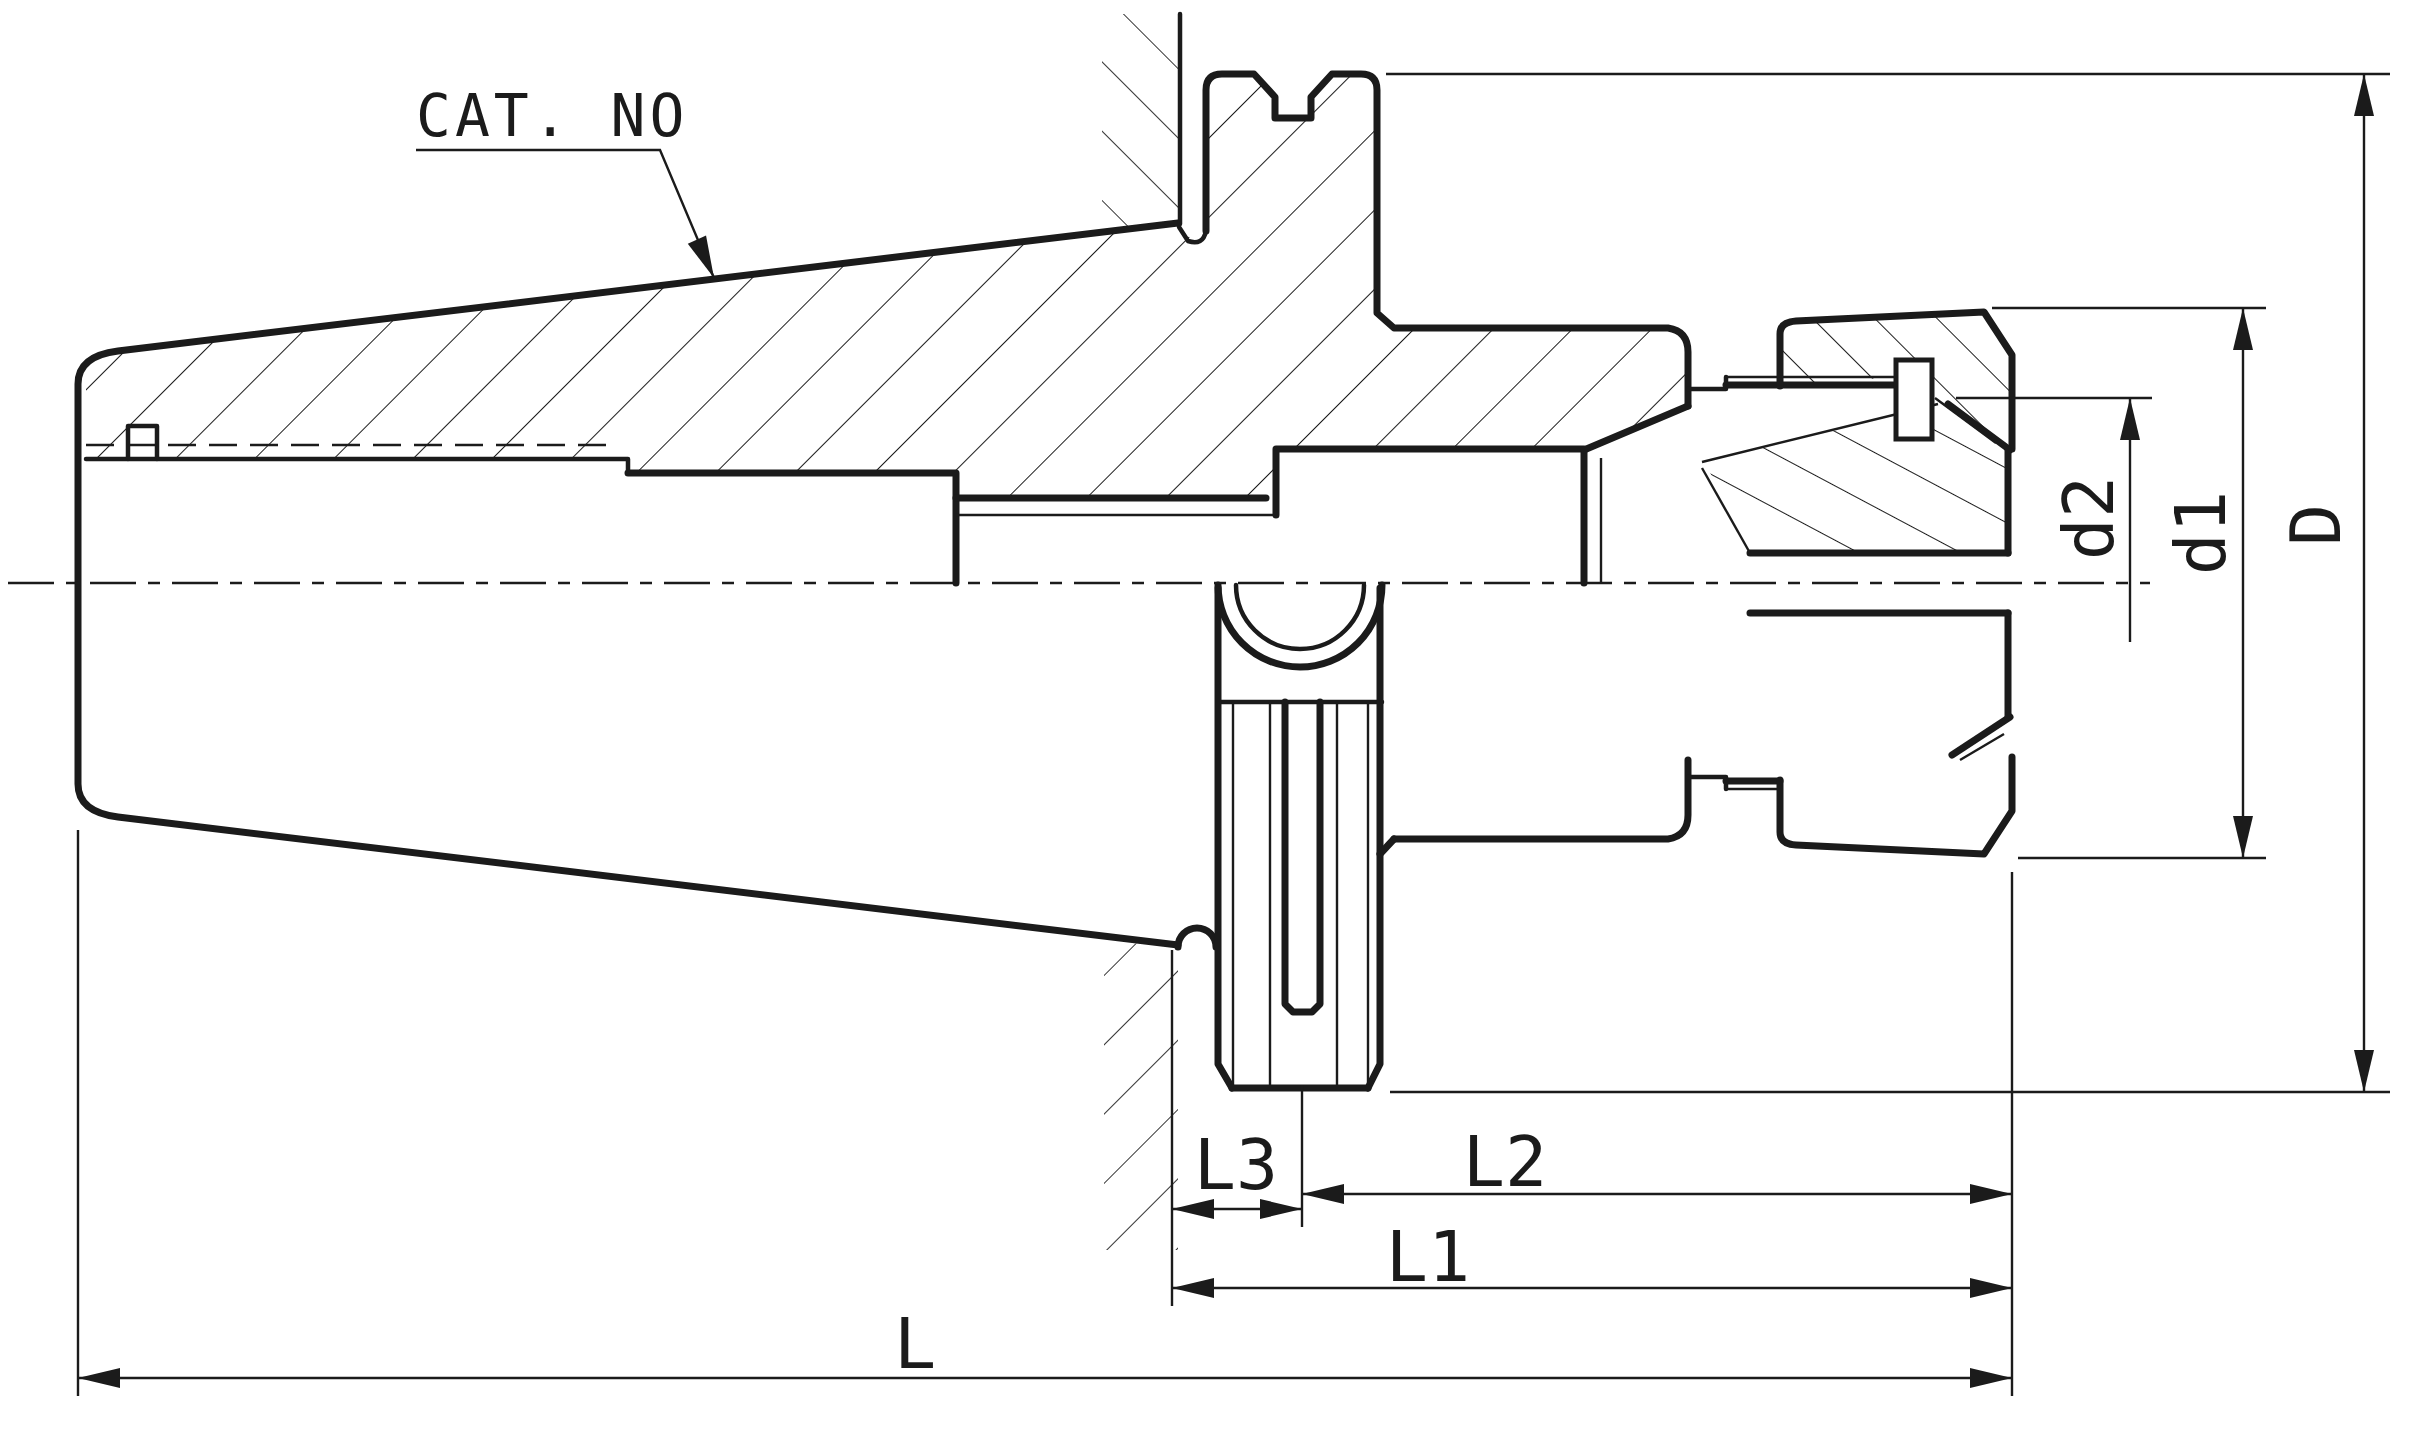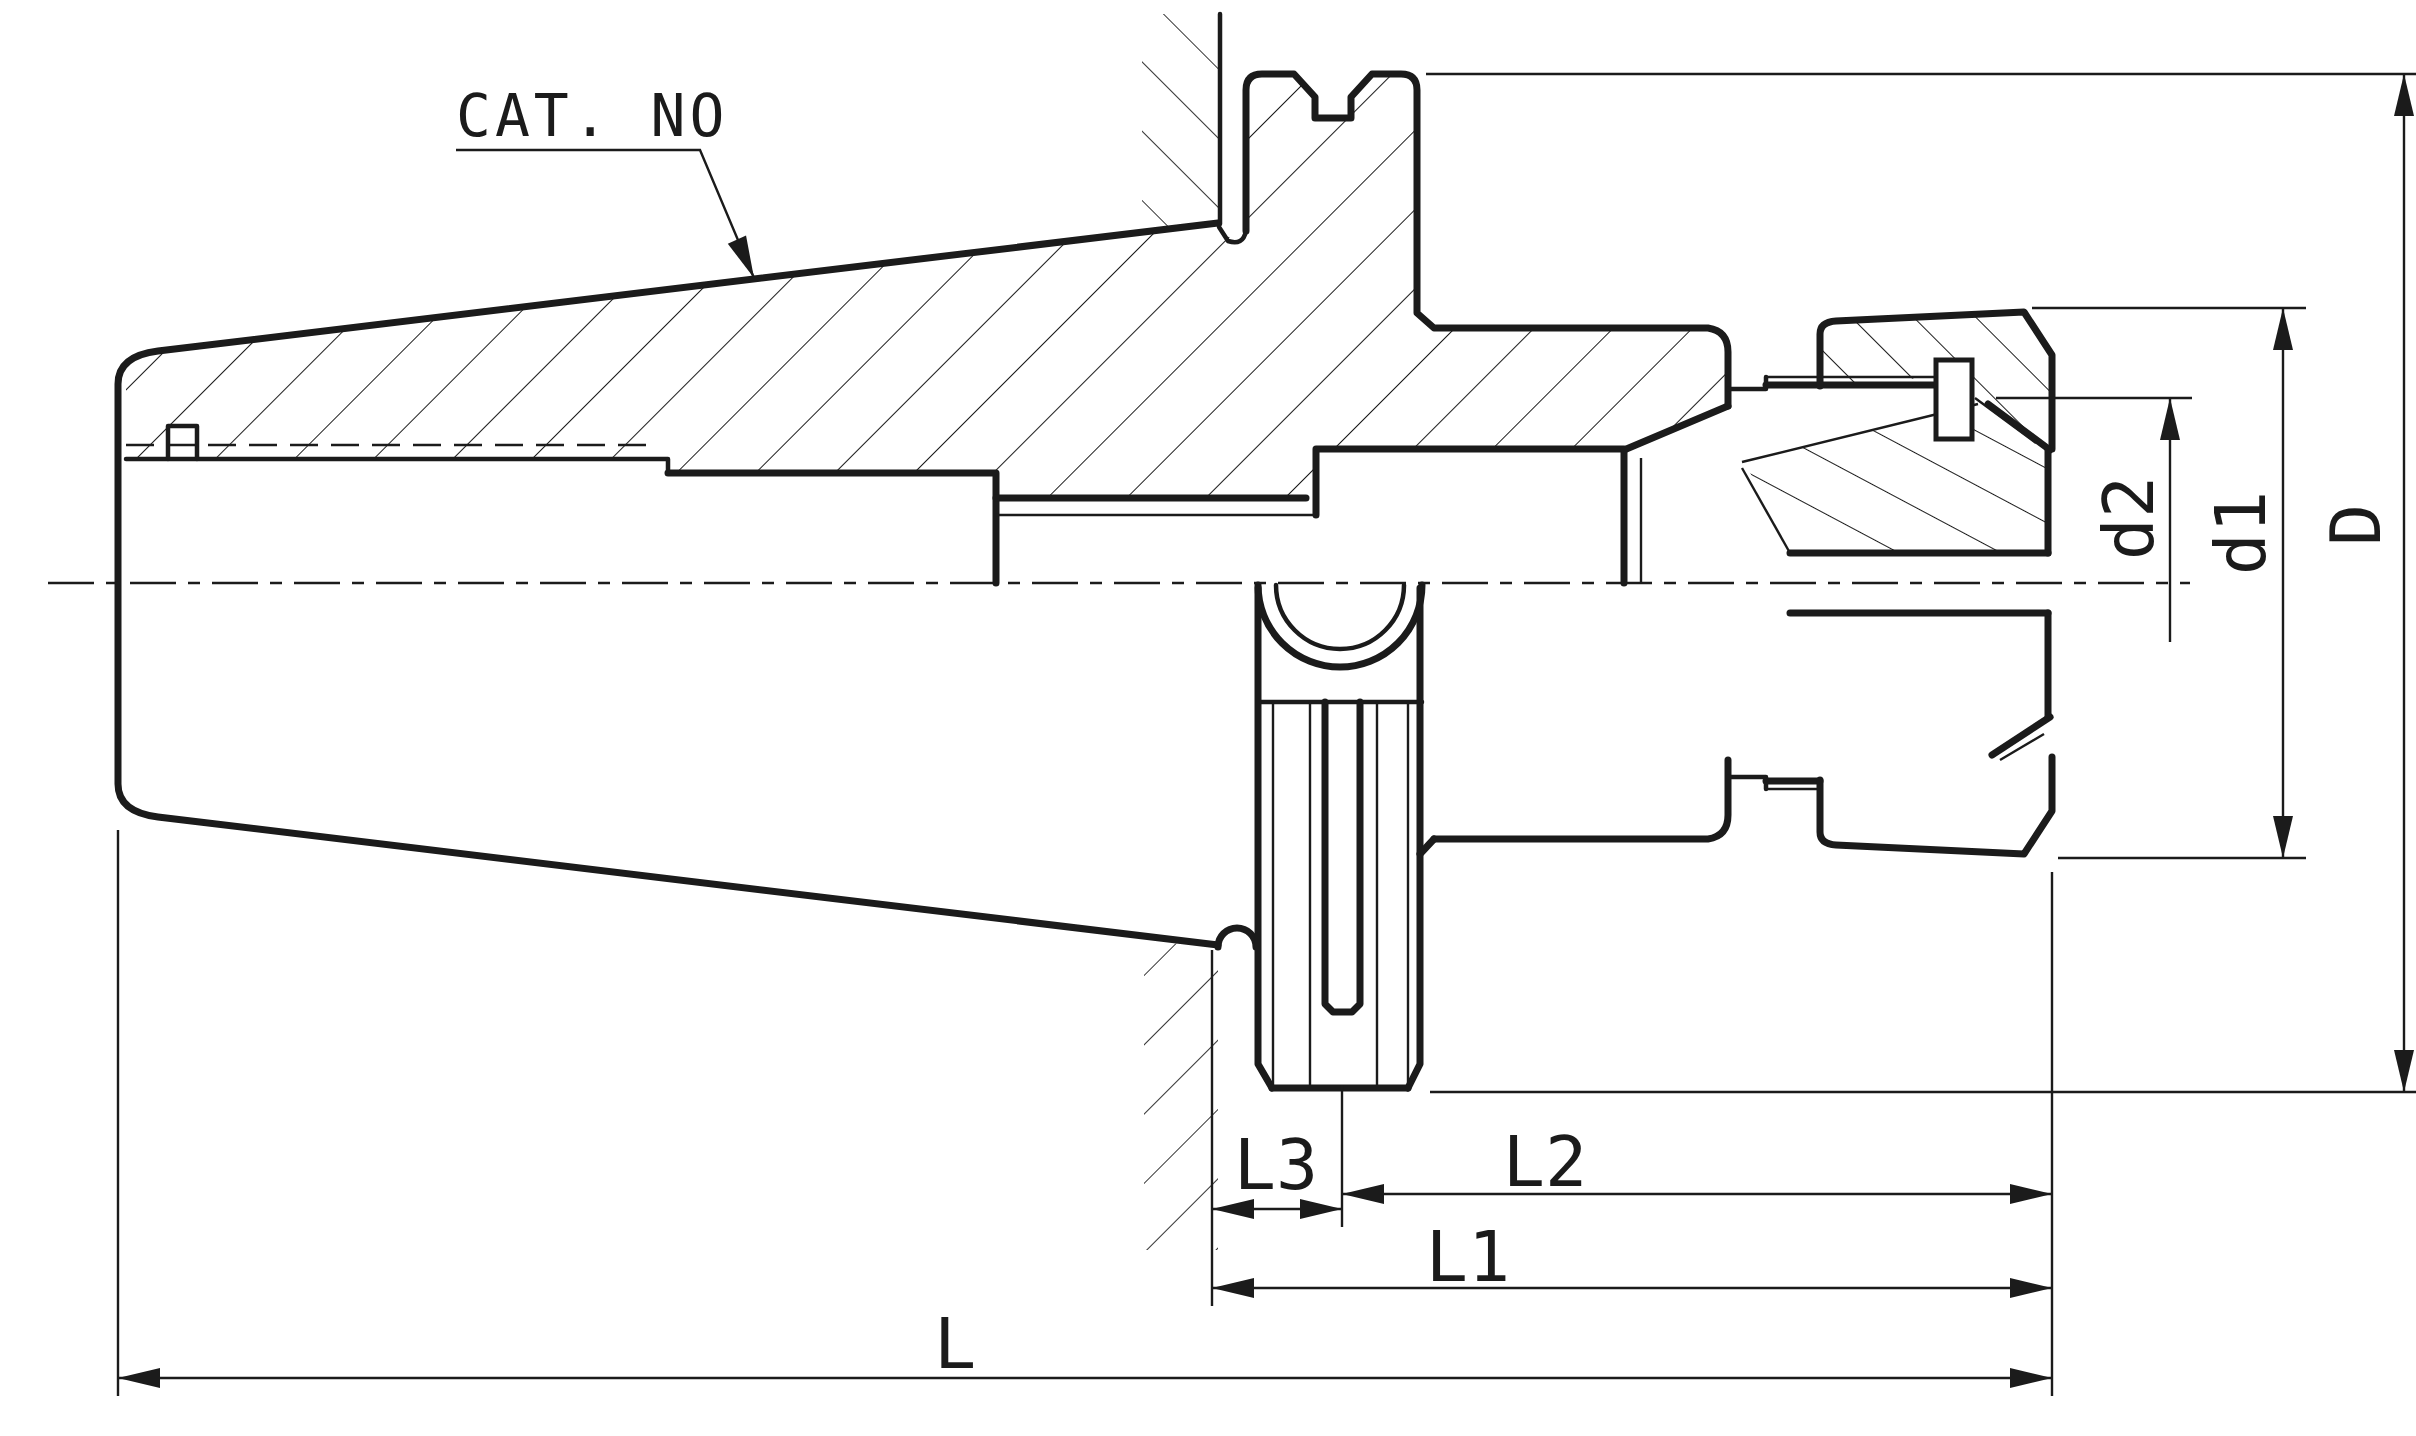--- a/index.html
+++ b/index.html
@@ -1,17 +1,17 @@
 <!DOCTYPE html>
 <html style="--line: #1b1b1b; --bg: #ffffff;"><head>
 <meta charset="utf-8">
 <style>
   :root { --line:#1b1b1b; --bg:#ffffff; }
   html,body { margin:0; padding:0; background:var(--bg); }
-  .stage { width:2092px; height:1436px; background:var(--bg);margin-left:40px; }
+  .stage { width:2092px; height:1436px; background:var(--bg); }
   svg { display:block; }
   .st  { stroke:var(--line); fill:none; stroke-width:7;   stroke-linecap:round; stroke-linejoin:round; }
   .sm  { stroke:var(--line); fill:none; stroke-width:4.5; stroke-linecap:round; stroke-linejoin:round; }
   .sn  { stroke:var(--line); fill:none; stroke-width:2.4; }
   .sd  { stroke:var(--line); fill:none; stroke-width:2.4; }
   .hatch { stroke:var(--line); stroke-width:2; }
   .hatch-fine { stroke:var(--line); stroke-width:1.8; }
   .arrow { fill:var(--line); stroke:none; }
   .whitefill { fill:var(--bg); stroke:var(--line); stroke-width:5; }
   text { fill:var(--line); font-family:"DejaVu Sans Mono","Liberation Mono",monospace; }

